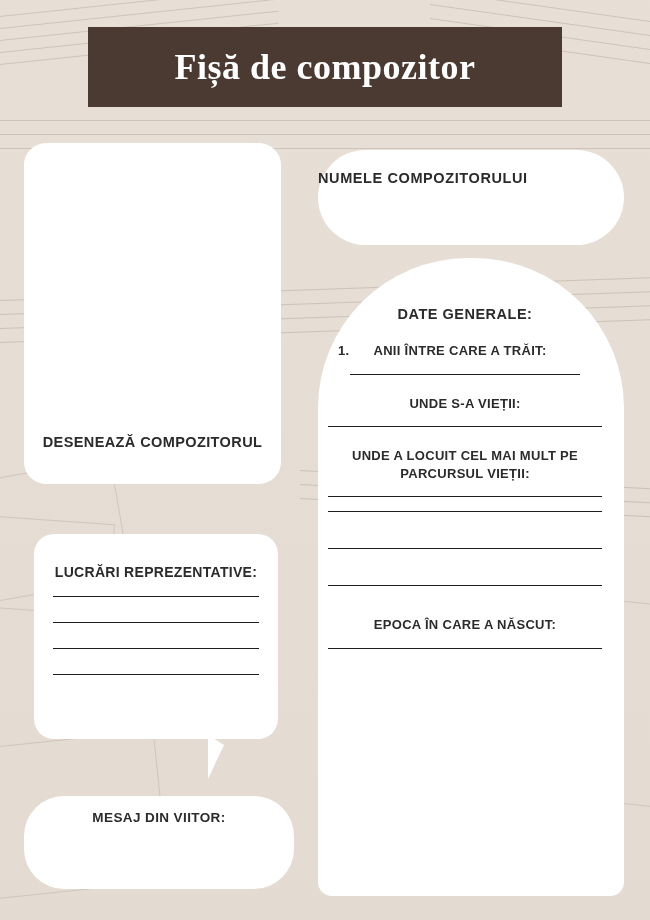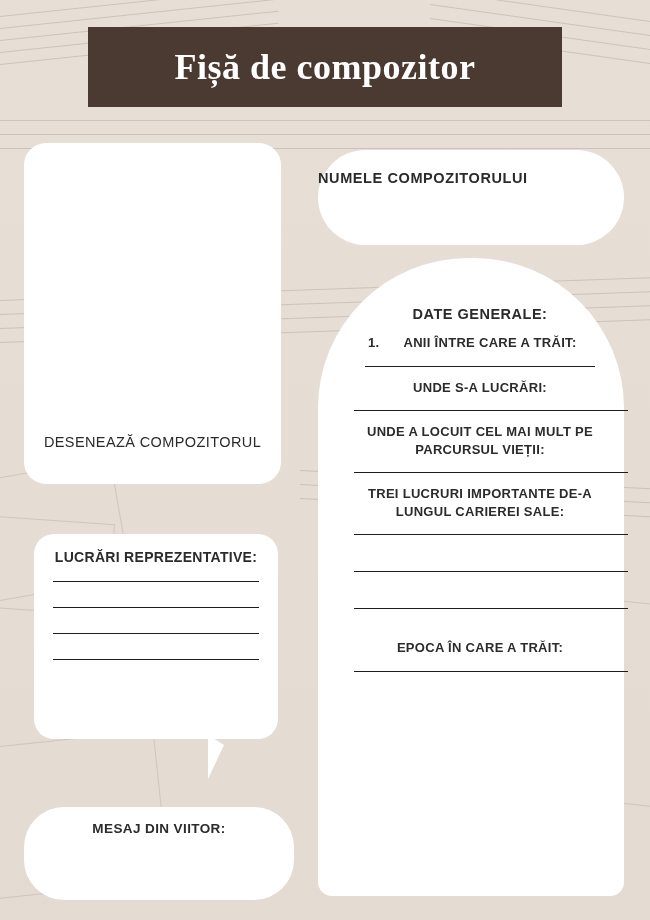--- a/index.html
+++ b/index.html
@@ -84,21 +84,21 @@
     height: 341px;
     border-radius: 22px;
   }
   .draw-box .caption {
     position: absolute;
     left: 0;
     right: 0;
     bottom: 34px;
     text-align: center;
     font-size: 14.5px;
-    font-weight: normal;
+    font-weight: bold;
     color: #2b2b2b;
     letter-spacing: 0.4px;
   }
 
   
   .name-pill {
     left: 318px;
     top: 150px;
     width: 306px;
     height: 95px;
@@ -116,32 +116,32 @@
     letter-spacing: 0.6px;
   }
 
   
   .arch {
     left: 318px;
     top: 258px;
     width: 306px;
     height: 638px;
     border-radius: 150px 150px 14px 14px;
-    padding: 28px 18px 10px 36px;
+    padding: 28px 18px 10px 6px;
   }
   .arch .arch-title {
     text-align: center;
     font-size: 14.5px;
     font-weight: bold;
     color: #2b2b2b;
     letter-spacing: 0.5px;
     margin-top: 20px;
   }
   .q {
-    margin-top: 12px;
+    margin-top: 20px;
     text-align: center;
     font-size: 13px;
     font-weight: bold;
     color: #2b2b2b;
     line-height: 1.35;
     letter-spacing: 0.3px;
     padding: 0 4px;
   }
   .q.first-q {
     text-align: left;
@@ -167,21 +167,21 @@
     height: 205px;
     border-radius: 20px;
     padding: 10px 0 0 0;
   }
   .works-box .works-title {
     text-align: center;
     font-size: 14px;
     font-weight: bold;
     color: #2b2b2b;
     letter-spacing: 0.3px;
-    margin-top: 5px;
+    margin-top: 20px;
   }
   .works-box .wrule {
     height: 0;
     border-bottom: 1.6px solid #1d1d1d;
     width: 206px;
     margin: 25px auto 0 auto;
   }
   .works-box .wrule.first { margin-top: 16px; }
 
   
@@ -196,21 +196,20 @@
     border-bottom: 34px solid transparent;
   }
 
   
   .msg-pill {
     left: 24px;
     top: 796px;
     width: 270px;
     height: 93px;
     border-radius: 40px;
-    margin-top: 11px;
   }
   .msg-pill .msg-label {
     position: absolute;
     left: 0;
     right: 0;
     top: 14px;
     text-align: center;
     font-size: 13.5px;
     font-weight: bold;
     color: #2b2b2b;
@@ -270,38 +269,35 @@
 
   <div class="card arch">
     <div class="arch-title">DATE GENERALE:</div>
 
     <div class="q first-q">
       <span class="num">1.</span><span>ANII ÎNTRE CARE A TRĂIT:</span>
     </div>
     <div class="rule w-narrow"></div>
 
     <div class="q">
-      <span>UNDE S-A LUCRĂRI:</span>
+      <span>UNDE S-A VIEȚII:</span>
     </div>
     <div class="rule w-wide"></div>
 
     <div class="q">
       <span>UNDE A LOCUIT CEL MAI MULT PE PARCURSUL VIEȚII:</span>
     </div>
     <div class="rule w-wide"></div>
 
-    <div class="q">
-      <span>TREI LUCRURI IMPORTANTE DE-A LUNGUL CARIEREI SALE:</span>
-    </div>
     <div class="rule w-wide"></div>
     <div class="rule w-wide" style="margin-top:36px;"></div>
     <div class="rule w-wide" style="margin-top:36px;"></div>
 
     <div class="q" style="margin-top:30px;">
-      <span>EPOCA ÎN CARE A TRĂIT:</span>
+      <span>EPOCA ÎN CARE A NĂSCUT:</span>
     </div>
     <div class="rule w-wide"></div>
   </div>
 
   <div class="card works-box">
     <div class="works-title">LUCRĂRI REPREZENTATIVE:</div>
     <div class="wrule first"></div>
     <div class="wrule"></div>
     <div class="wrule"></div>
     <div class="wrule"></div>

